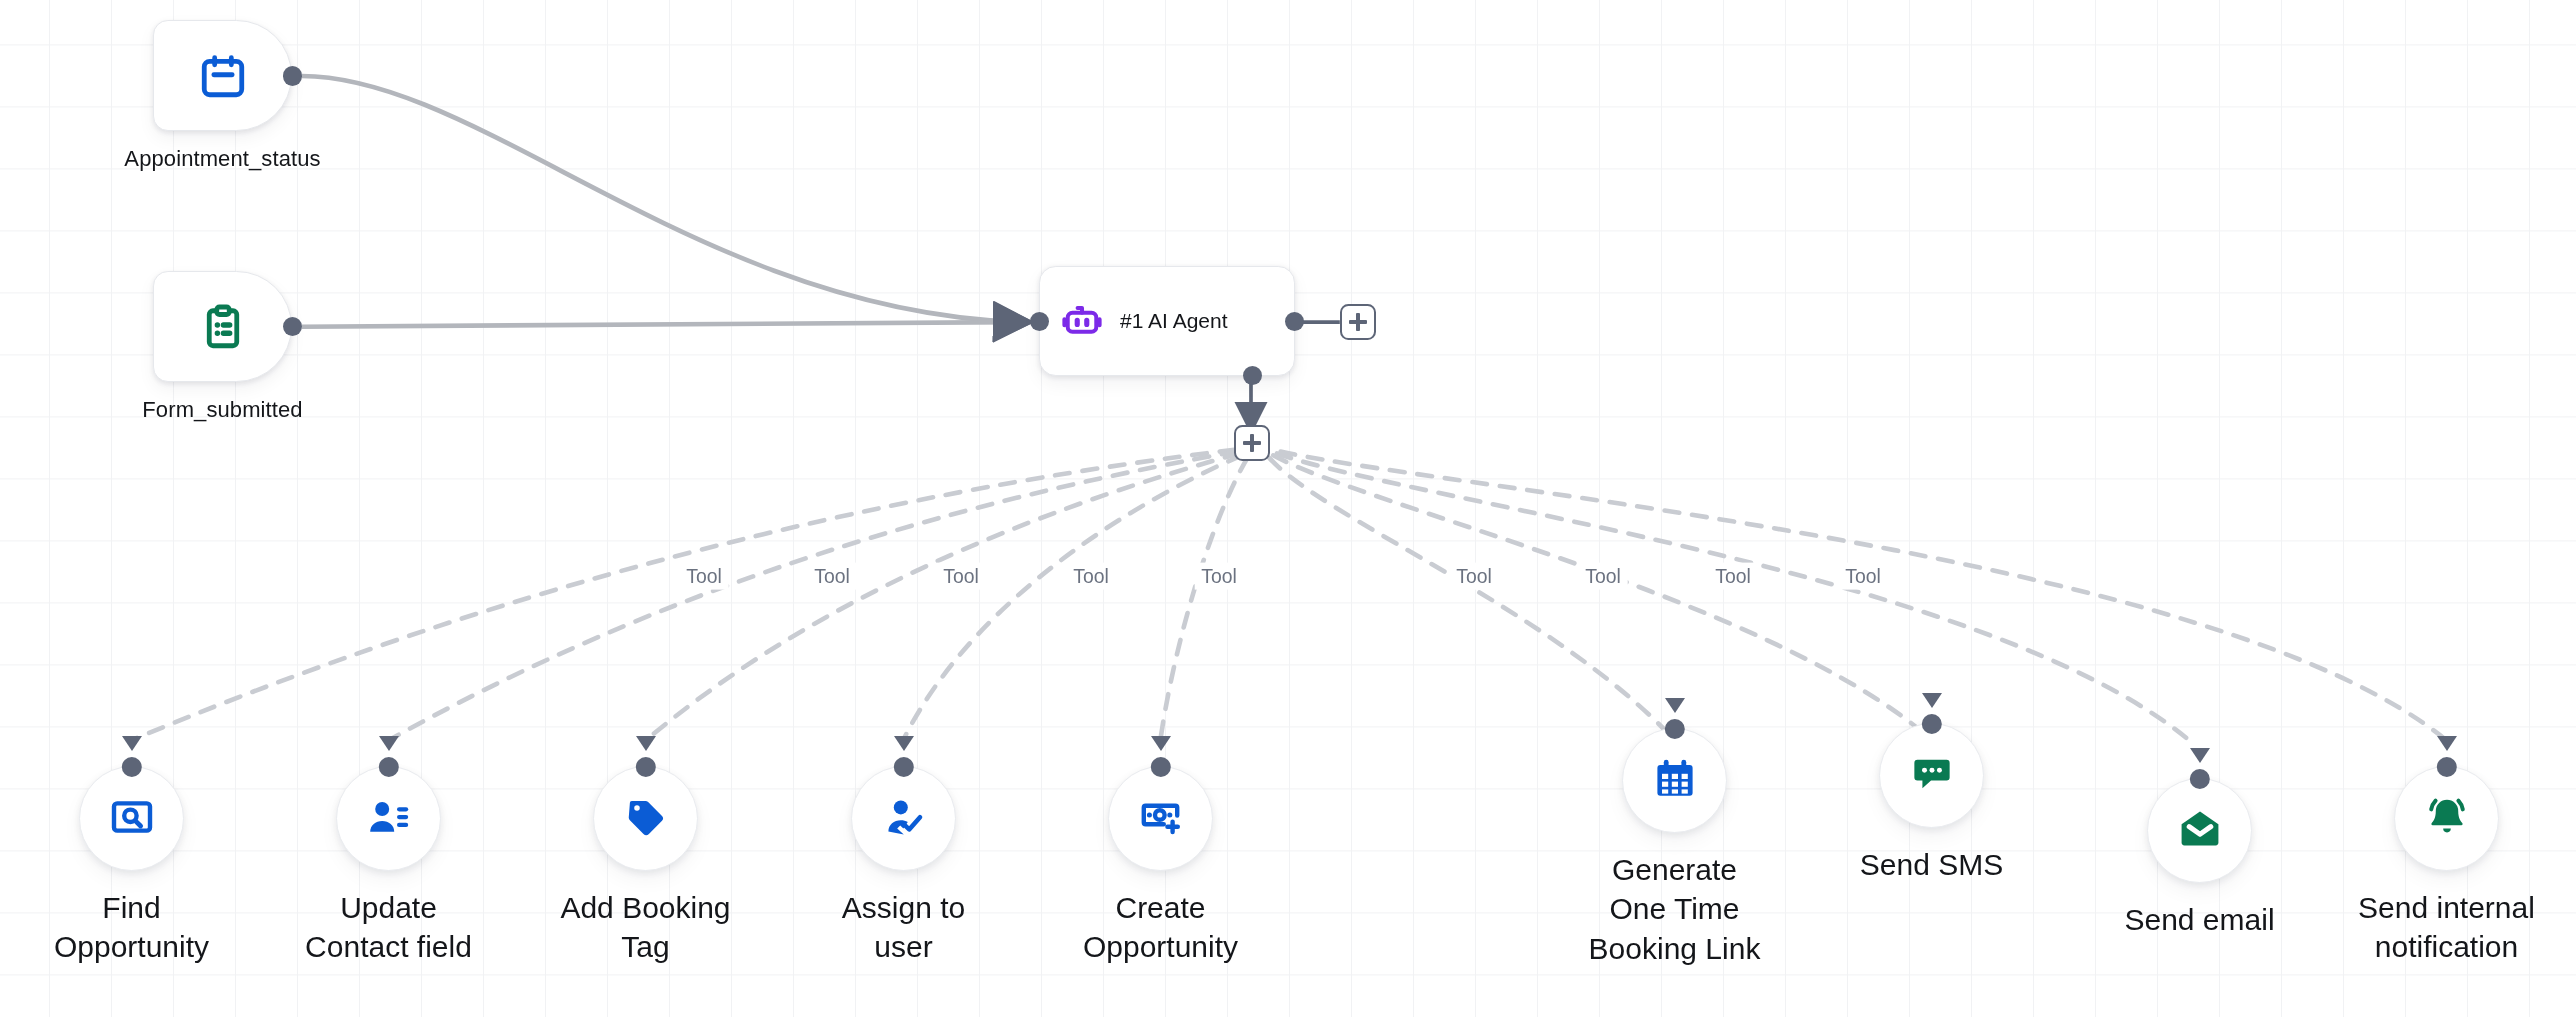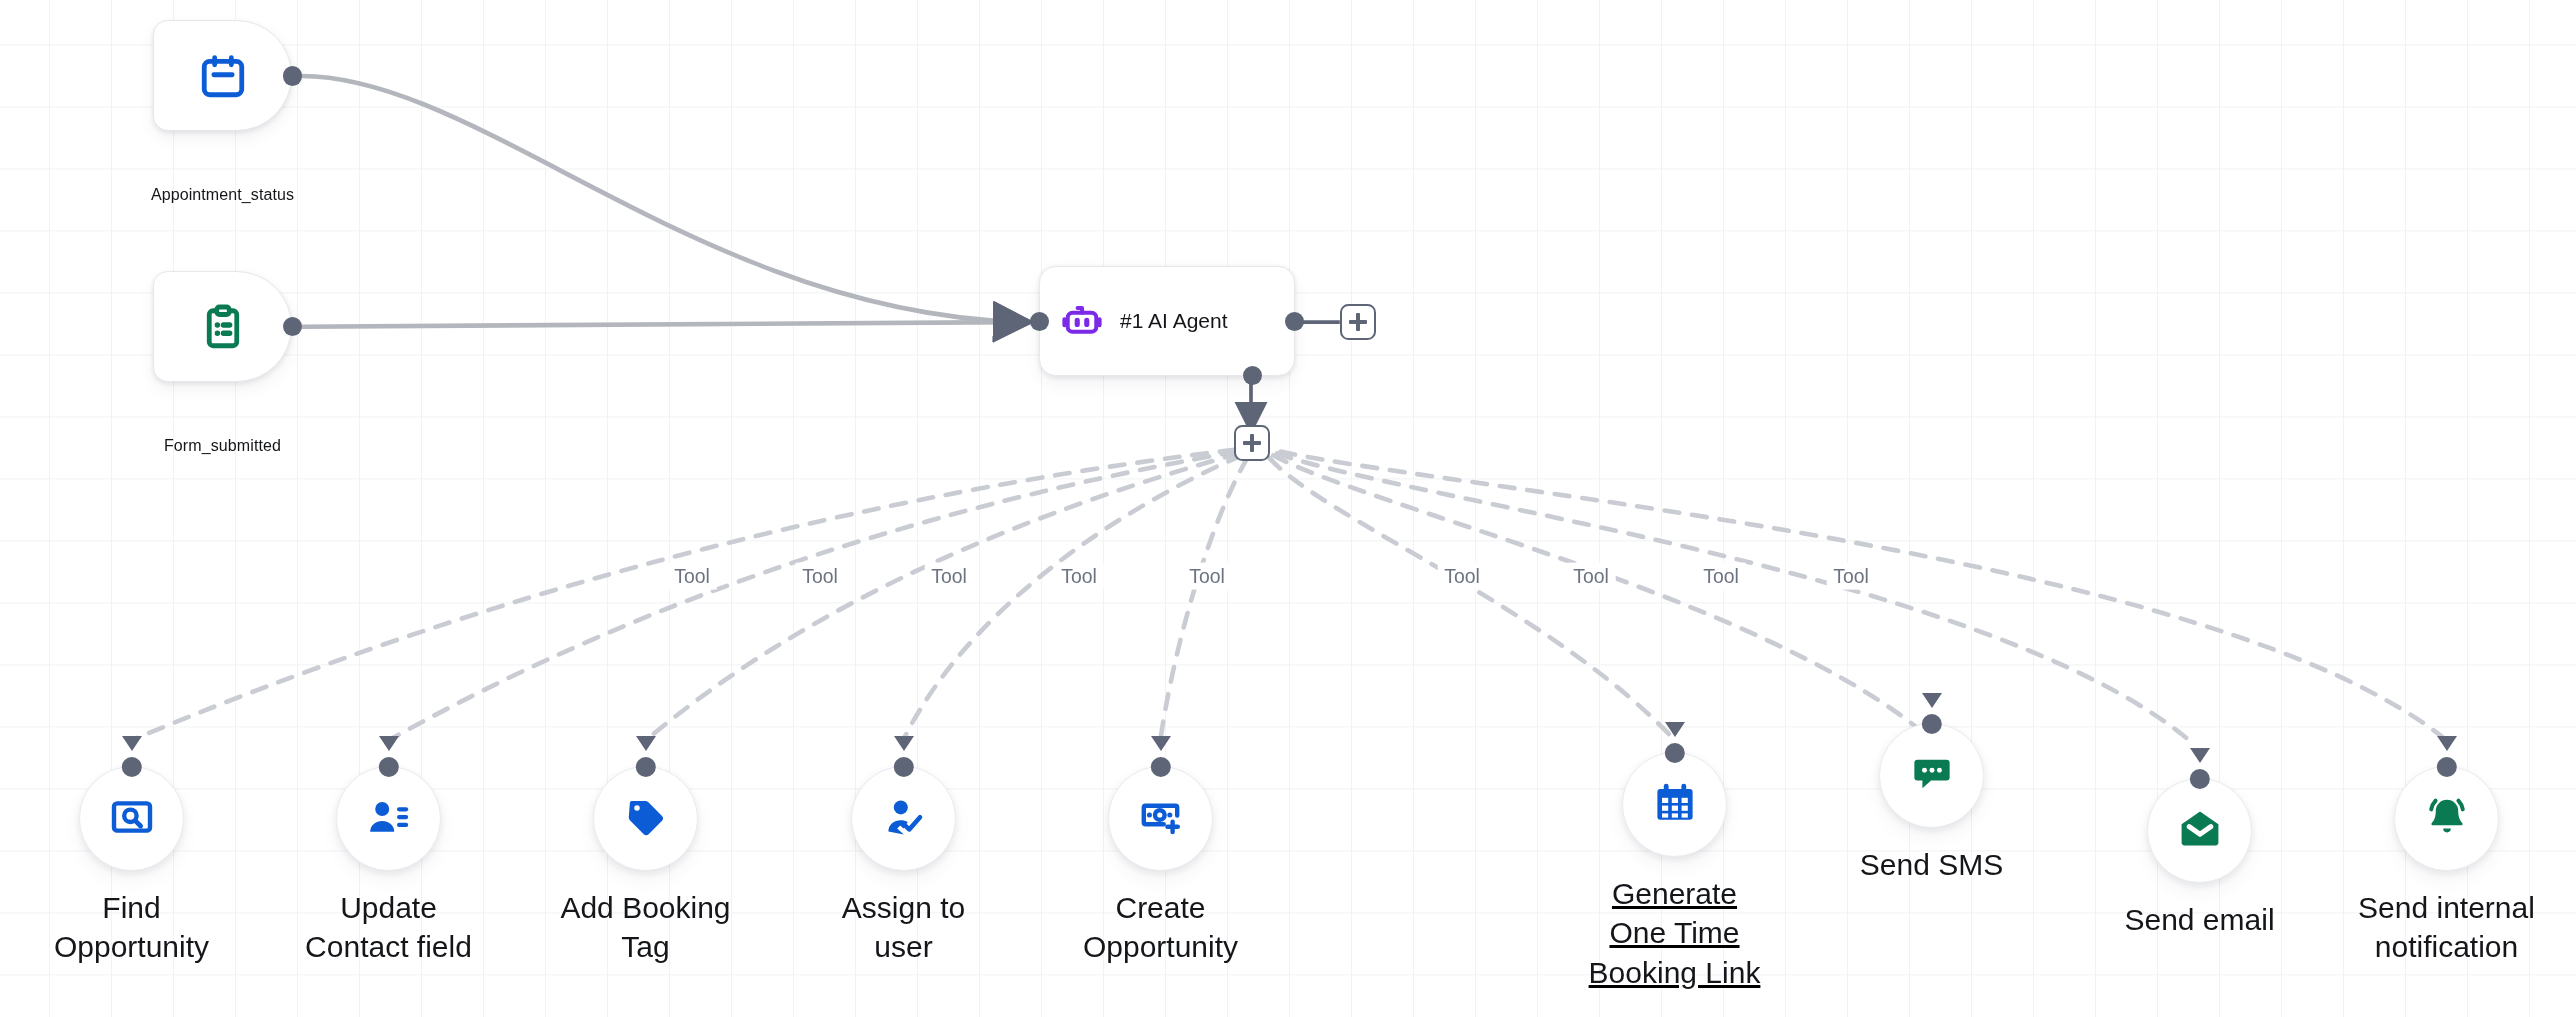--- a/index.html
+++ b/index.html
@@ -30,24 +30,23 @@
     border-radius: 15px 56px 56px 15px;
     box-shadow: 0 1.9px 5.6px rgba(17,24,39,.09), 0 7.4px 16.7px rgba(17,24,39,.05);
     display: flex; align-items: center; justify-content: center;
   }
   .trigger-card svg { display: block; }
   .trigger-label {
     position: absolute;
     left: 50%; transform: translateX(-50%);
     top: 126px;
     white-space: nowrap;
-    font-size: 16px;
+    font-size: 22px;
     color: #14161a;
     letter-spacing: 0.1px;
-    margin-top: 40px;
   }
   .port {
     position: absolute;
     width: 19.4px; height: 19.4px;
     border-radius: 50%;
     background: #5d6577;
   }
 
   
   #agent-node {
@@ -112,20 +111,21 @@
     color: #14161a;
   }
   .edge-label {
     position: absolute;
     font-size: 19.4px;
     color: #6b7280;
     background: #ffffff;
     padding: 1.9px 6.5px;
     white-space: nowrap;
     transform: translate(-50%, -50%);
+    margin-left: 12px;
   }
 </style>
 </head>
 <body>
 
 <div id="canvas">
 
   <svg id="edges" viewBox="0 0 2784 1100">
     <defs>
       <marker id="arrowL" markerWidth="9" markerHeight="9" refX="7" refY="4.5" orient="auto">
@@ -280,21 +280,21 @@
           <path d="M19.2 6.4H4.3a.9.9 0 0 0-.9.9v7.4c0 .5.4.9.9.9h9.1M19.2 6.4c.5 0 .9.4.9.9v4"></path>
           <circle cx="11.4" cy="11" r="2.4"></circle>
           <path d="M6.2 11h.02M16.4 11h.02" stroke-width="2.5"></path>
           <path d="M17.8 14.3v5.2M15.2 16.9h5.2"></path>
         </svg>
       </span>
     </div>
     <div class="tool-label">Create Opportunity</div>
   </div>
 
-  <div class="tool" style="left:1582px; top:752px;text-decoration:underline;">
+  <div class="tool" style="left:1582px; top:728px;">
     <div class="tool-circle">
       <span class="tool-arrow"></span>
       <span class="tool-dot"></span>
       <span>
         <svg width="48" height="48" viewBox="0 0 24 24" fill="#0b5cd5">
           <rect x="3.2" y="5" width="17.6" height="15.4" rx="1.5"></rect>
           <rect x="6.4" y="2.4" width="2.4" height="4.6" rx="1.2"></rect>
           <rect x="15.2" y="2.4" width="2.4" height="4.6" rx="1.2"></rect>
           <g fill="#ffffff">
             <rect x="5.5" y="9.4" width="3.1" height="2.6"></rect>

